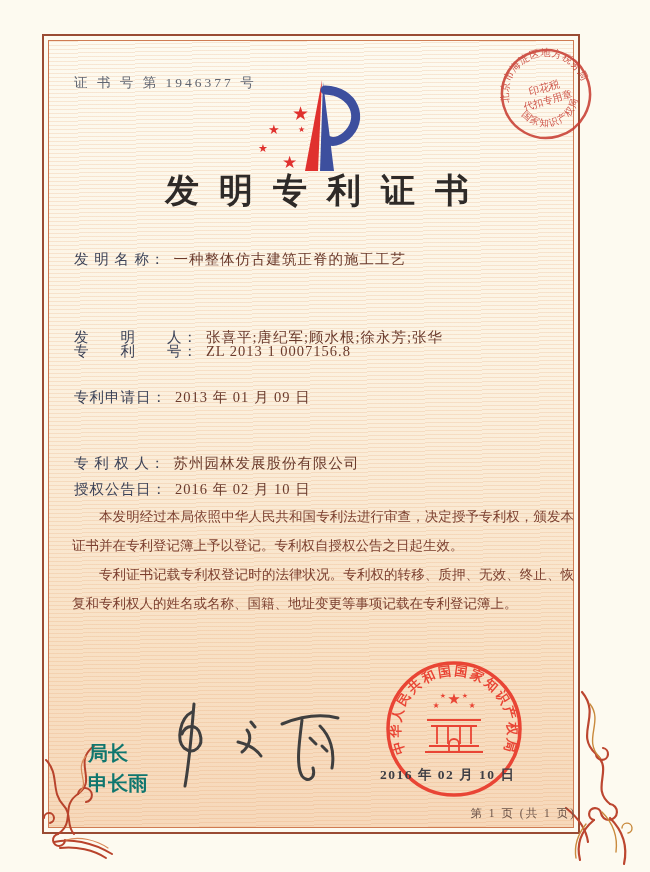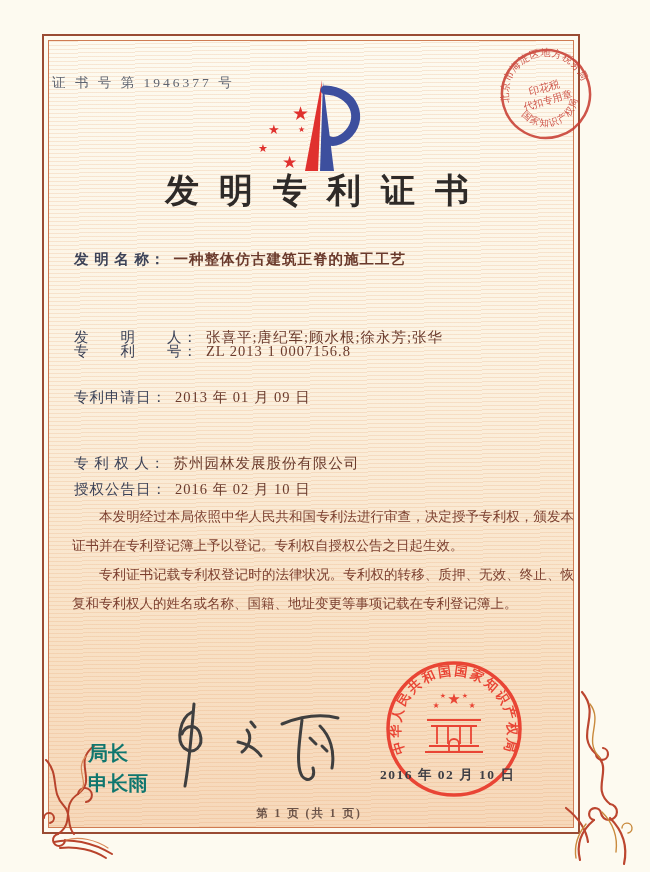--- a/index.html
+++ b/index.html
@@ -9,36 +9,36 @@
     font-family:"Liberation Serif","DejaVu Serif",serif;
   }
   .frame{position:absolute;left:42px;top:34px;width:534px;height:796px;
     border:2px solid #9a4b33;}
   .frame-inner{position:absolute;left:4px;top:4px;right:4px;bottom:4px;
     border:1px solid #cf7b52;
     background-image:
       repeating-linear-gradient(179deg, rgba(226,152,96,0.20) 0px, rgba(226,152,96,0.20) 1px, rgba(255,255,255,0) 1px, rgba(255,255,255,0) 4px),
       linear-gradient(180deg,#fdfaf0 0%,#fcf3e3 38%,#f8e0c4 78%,#f6d8ba 100%);
   }
-  .cert-no{position:absolute;left:52px;top:74px;font-size:13.5px;letter-spacing:3px;color:#5f6470;z-index:2;}
+  .cert-no{position:absolute;left:74px;top:74px;font-size:13.5px;letter-spacing:3px;color:#5f6470;z-index:2;}
   .title{position:absolute;left:42px;top:168px;width:534px;text-align:center;
     font-size:34px;font-weight:bold;color:#2e2a28;letter-spacing:20px;text-indent:20px;z-index:2;padding-left:8px;}
   .field{position:absolute;left:74px;font-size:14.5px;z-index:2;white-space:nowrap;}
   .field .lbl{color:#3c4257;letter-spacing:1px;}
   .field .val{color:#6a3a2c;margin-left:8px;letter-spacing:1px;}
   .body-text{position:absolute;left:72px;top:502px;width:502px;z-index:2;
     font-size:13.5px;line-height:29px;color:#7c4030;text-align:justify;}
   .body-text p{margin:0;text-indent:2em;}
   .signer{position:absolute;left:88px;top:738px;z-index:2;
     font-family:"Liberation Sans","DejaVu Sans",sans-serif;
     font-size:20px;font-weight:600;color:#0f766e;line-height:30px;}
   .seal-date{position:absolute;left:380px;top:766px;z-index:4;
     font-size:13.5px;font-weight:bold;color:#3e3e44;letter-spacing:1.5px;}
-  .footer{position:absolute;left:42px;top:806px;width:534px;text-align:center;
-    font-size:11.5px;color:#6b5348;letter-spacing:2px;z-index:2;font-weight:bold;}
+  .footer{position:absolute;left:42px;top:806px;width:534px;text-align:right;
+    font-size:11.5px;color:#6b5348;letter-spacing:2px;z-index:2;}
   .abs{position:absolute;}
   svg{display:block;}
 </style>
 </head>
 <body>
 
 <div class="page">
 
   <div class="frame">
     <div class="frame-inner"></div>
@@ -74,21 +74,21 @@
           <textPath href="#tsBot" startOffset="50%" text-anchor="middle">国家知识产权局</textPath>
         </text>
         <text x="52" y="49" font-size="10.5" text-anchor="middle">印花税</text>
         <text x="52" y="62" font-size="10" text-anchor="middle">代扣专用章</text>
       </g>
     </svg>
   </div>
 
   <div class="title">发明专利证书</div>
 
-  <div class="field" style="top:250px;font-weight:bold;">
+  <div class="field" style="top:250px;">
     <span class="lbl">发 明 名 称：</span><span class="val">一种整体仿古建筑正脊的施工工艺</span>
   </div>
   <div class="field" style="top:296px;margin-top:32px;">
     <span class="lbl">发　　明　　人：</span><span class="val">张喜平;唐纪军;顾水根;徐永芳;张华</span>
   </div>
   <div class="field" style="top:342px;">
     <span class="lbl">专　　利　　号：</span><span class="val">ZL 2013 1 0007156.8</span>
   </div>
   <div class="field" style="top:388px;text-align:right;">
     <span class="lbl">专利申请日：</span><span class="val">2013 年 01 月 09 日</span>

